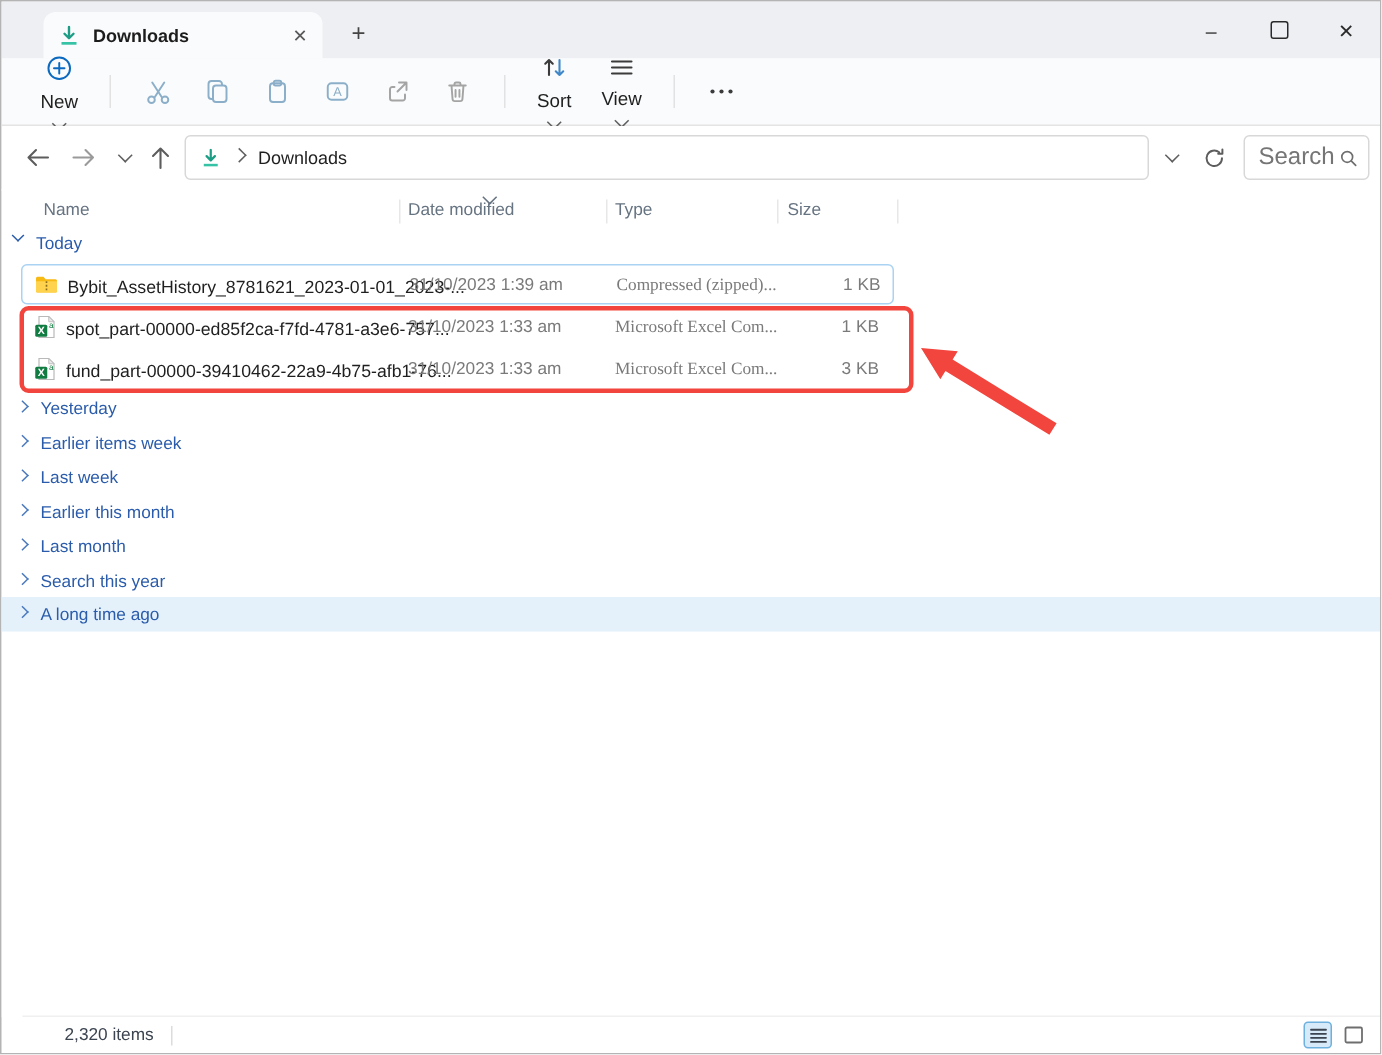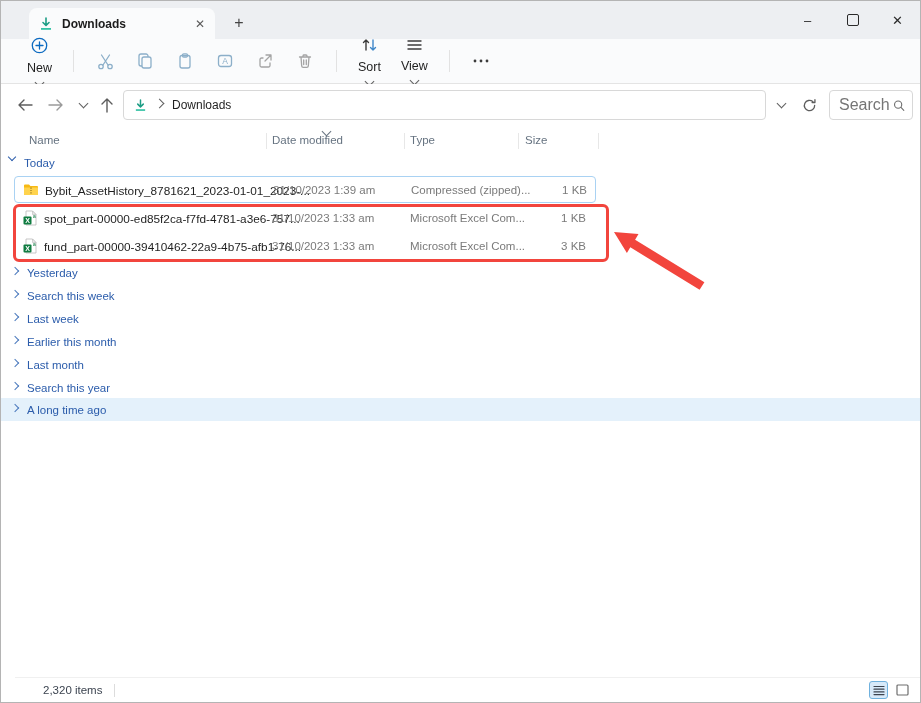--- a/index.html
+++ b/index.html
@@ -46,21 +46,21 @@
   .sort-chev{position:absolute;left:322px;top:2px;width:6px;height:6px;border-right:1.2px solid #667381;
     border-bottom:1.2px solid #667381;transform:rotate(45deg);}
   .group-head{position:absolute;display:flex;align-items:flex-start;gap:9px;font-size:11.5px;color:#2b5cab;}
   .group-head .chev{border-color:#2b5cab;width:5px;height:5px;}
   .row{position:absolute;left:13px;width:582px;height:27px;}
   .row.selected{border:1px solid #a9d2f3;border-radius:4px;box-sizing:border-box;background:#fff;}
   .f-icon{position:absolute;left:8px;top:5px;}
   .c-name{position:absolute;left:30px;top:7px;font-size:11.8px;color:#1f1f1f;white-space:nowrap;}
   .c-date,.c-type{position:absolute;top:7px;font-size:11.5px;color:#7a7a7a;white-space:nowrap;}
   .c-date{left:258px;}
-  .c-type{left:396px;}
+  .c-type{left:396px;font-family:Liberation Serif, serif;}
   .c-size{position:absolute;left:490px;width:82px;top:7px;font-size:11.5px;color:#7a7a7a;text-align:right;}
   .cgroup{position:absolute;left:0;right:0;height:23px;display:flex;align-items:center;padding-left:11px;
     box-sizing:border-box;gap:9px;font-size:11.5px;color:#2b5cab;}
   .cgroup .chev{border-color:#4a79bd;width:5px;height:5px;}
   .cgroup.hilite{background:#e4f1fb;}
 
   
   .red-box{position:absolute;left:12px;top:78px;width:596px;height:58px;border:3px solid #f2453d;
     border-radius:6px;box-sizing:border-box;pointer-events:none;}
   .red-arrow{position:absolute;left:598px;top:95px;pointer-events:none;}
@@ -278,21 +278,21 @@
     <svg class="red-arrow" width="118" height="78" viewBox="0 0 118 78">
       <polygon points="15,11 39.5,13.1 36.1,18.7 105.4,61.2 100.6,68.8 31.3,26.3 27.9,31.9" fill="#f2453d"></polygon>
     </svg>
 
     <div class="cgroup" style="top:135px">
       <span class="chev chev-right"></span>
       <span>Yesterday</span>
     </div>
     <div class="cgroup" style="top:158px">
       <span class="chev chev-right"></span>
-      <span>Search this week</span>
+      <span>Earlier items week</span>
     </div>
     <div class="cgroup" style="top:181px">
       <span class="chev chev-right"></span>
       <span>Last week</span>
     </div>
     <div class="cgroup" style="top:204px">
       <span class="chev chev-right"></span>
       <span>Earlier this month</span>
     </div>
     <div class="cgroup" style="top:227px">

